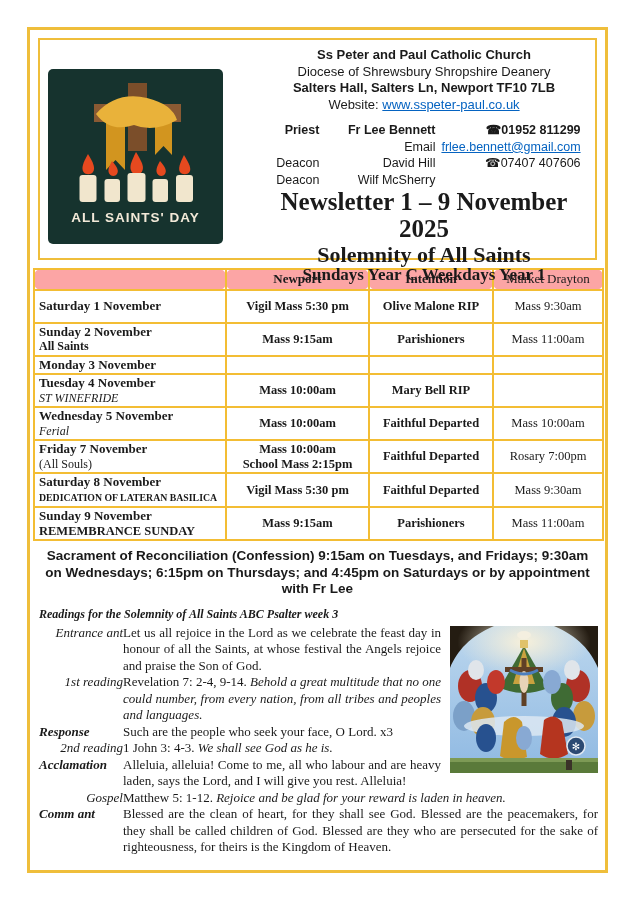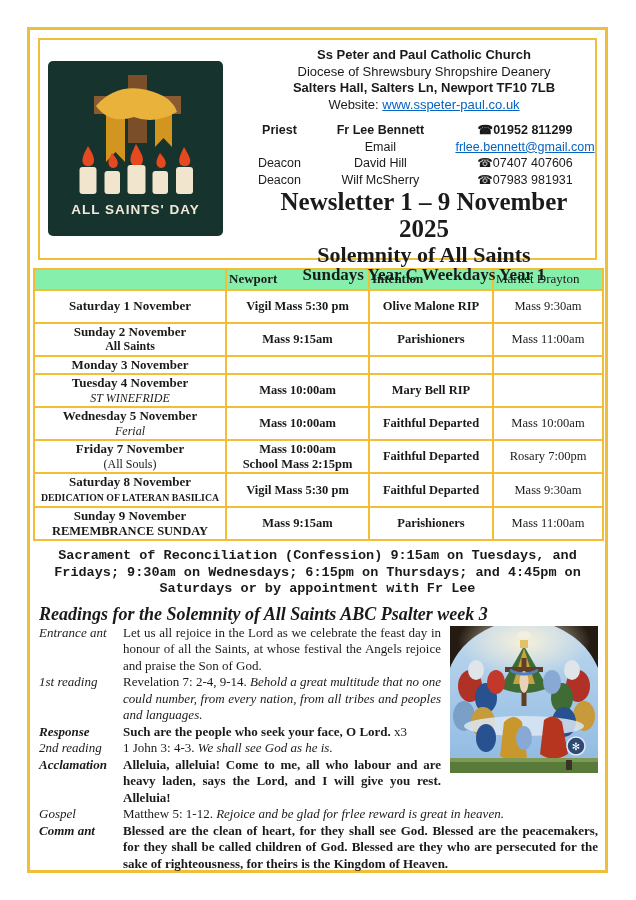--- a/index.html
+++ b/index.html
@@ -10,80 +10,80 @@
   }
   .page-border{
     position:absolute;left:27px;top:27px;width:581px;height:846px;
     border:3px solid #efbe3b;box-sizing:border-box;background:#fff;
   }
   
   .header-box{
     margin:8px;border:2px solid #efbe3b;height:222px;box-sizing:border-box;
     display:flex;align-items:flex-start;
   }
-  .logo-wrap{width:205px;height:175px;margin:21px 0 0 8px;flex:0 0 auto;}
+  .logo-wrap{width:205px;height:175px;margin:29px 0 0 8px;flex:0 0 auto;}
   .header-text{flex:1;text-align:center;padding-top:7px;line-height:16px;}
   .h-line{font-size:13px;line-height:16.5px;}
   .h-bold{font-weight:bold;}
   a.link{color:#0563c1;text-decoration:underline;}
   .contact-grid{
     display:inline-grid;grid-template-columns:52px 110px auto;
-    column-gap:20px;text-align:center;margin-top:9px;font-size:12.5px;line-height:16.5px;
+    column-gap:6px;text-align:right;margin-top:9px;font-size:12.5px;line-height:16.5px;
   }
   .contact-grid .bold-row{font-weight:bold;}
   .phone{white-space:nowrap;}
   .title-serif{font-family:"Liberation Serif",serif;font-weight:bold;}
   .newsletter-title{font-size:25px;line-height:27px;margin-top:0;}
   .solemnity-title{font-size:22px;line-height:25px;}
   .year-line{font-size:17px;line-height:16px;}
   
   table.mass{
     border-collapse:collapse;margin:6px 3px 0 3px;width:569px;
     font-family:"Liberation Serif",serif;table-layout:fixed;
   }
   table.mass td,table.mass th{
     border:2px solid #f3bd34;padding:1px 4px;vertical-align:middle;
     font-size:12.5px;line-height:14.5px;
   }
-  table.mass th{background:#86efac;text-align:left;font-size:13px;padding:2px 2px;}
+  table.mass th{background:#fca5a5;text-align:center;font-size:13px;padding:2px 2px;border-radius:7px;}
   th.th-light{font-weight:normal;}
-  td.daycell{text-align:center;padding-left:6px;margin-top:44px;}
+  td.daycell{text-align:left;padding-left:6px;margin-top:44px;}
   .dayname{font-weight:bold;font-size:13px;}
   .daysub{font-size:12px;}
   .sub-italic{font-style:italic;}
   .sub-bold{font-weight:bold;}
   .sub-smallcaps{font-weight:bold;font-size:9.8px;letter-spacing:0;}
   .sub-caps{font-weight:bold;font-size:12.5px;}
   td.ctr{text-align:center;margin-left:32px;}
   .cell-bold{font-weight:bold;font-size:13px;}
   .multi{white-space:pre-line;}
   col.c-day{width:192px;}col.c-newport{width:143px;}col.c-int{width:124px;}col.c-md{width:110px;}
   tr.r-tall td{height:29px;}
   tr.r-short td{height:13px;}
   
   .confession{
-    font-family:Liberation Mono, monospace;font-weight:bold;font-size:13.5px;
+    font-family:Liberation Sans, sans-serif;font-weight:bold;font-size:13.5px;
     line-height:16.5px;text-align:center;margin:7px 8px 0 8px;
   }
   
   .readings{margin:8px 7px 0 9px;font-family:"Liberation Serif",serif;}
-  .readings-head{font-size:18px;line-height:17px;margin-bottom:2px;}
+  .readings-head{font-size:12px;line-height:17px;margin-bottom:2px;}
   .rh-bi{font-weight:bold;font-style:italic;}
   .rh-i{font-style:italic;font-weight:bold;}
   .painting-float{float:right;width:148px;height:147px;margin:1px 0 5px 9px;}
   .reading-item{
     font-size:13px;line-height:16.5px;
     padding-left:84px;text-indent:-84px;
   }
   .reading-item .rlabel{display:inline-block;width:84px;text-indent:0;}
-  .lbl-italic{font-style:italic;}
+  .lbl-italic{font-style:italic;text-align:right;}
   .lbl-bolditalic{font-style:italic;font-weight:bold;}
   .r-regular{font-style:normal;font-weight:normal;}
   .r-italic{font-style:italic;}
-  .r-bold{font-weight:bold;}
+  .r-bold{font-weight:normal;}
   .just{text-align:justify;}
 </style>
 </head>
 <body>
 
 <div class="page-border">
 
   <div class="header-box">
 
     <div class="logo-wrap">
@@ -128,21 +128,20 @@
         <span></span>
         <span>Email</span>
         <span><a class="link" href="#">frlee.bennett@gmail.com</a></span>
 
         <span>Deacon</span>
         <span>David Hill</span>
         <span class="phone"><span>☎</span><span>07407 407606</span></span>
 
         <span>Deacon</span>
         <span>Wilf McSherry</span>
-        <span class="phone"><span>☎</span><span>07983 981931</span></span>
       </div>
 
       <div class="title-serif newsletter-title">Newsletter 1 – 9 November 2025</div>
       <div class="title-serif solemnity-title">Solemnity of All Saints</div>
       <div class="title-serif year-line">Sundays Year C  Weekdays Year 1</div>
     </div>
   </div>
 
   <table class="mass">
     <colgroup>
@@ -279,18 +278,18 @@
     <div class="reading-item just"><span class="rlabel lbl-italic">Entrance ant</span><span class="r-regular">Let us all rejoice in the Lord as we celebrate the feast day in honour of all the Saints, at whose festival the Angels rejoice and praise the Son of God.</span></div>
 
     <div class="reading-item just"><span class="rlabel lbl-italic">1st reading</span><span class="r-regular">Revelation 7: 2-4, 9-14. </span><span class="r-italic">Behold a great multitude that no one could number, from every nation, from all tribes and peoples and languages.</span></div>
 
     <div class="reading-item"><span class="rlabel lbl-bolditalic">Response</span><span class="r-bold">Such are the people who seek your face, O Lord.</span><span class="r-regular">  x3</span></div>
 
     <div class="reading-item"><span class="rlabel lbl-italic">2nd reading</span><span class="r-regular">1 John 3: 4-3. </span><span class="r-italic">We shall see God as he is.</span></div>
 
     <div class="reading-item just"><span class="rlabel lbl-bolditalic">Acclamation</span><span class="r-bold">Alleluia, alleluia! Come to me, all who labour and are heavy laden, says the Lord, and I will give you rest. Alleluia!</span></div>
 
-    <div class="reading-item"><span class="rlabel lbl-italic">Gospel</span><span class="r-regular">Matthew 5: 1-12.  </span><span class="r-italic">Rejoice and be glad for frlee reward is great in heaven.</span></div>
+    <div class="reading-item"><span class="rlabel lbl-italic">Gospel</span><span class="r-regular">Matthew 5: 1-12.  </span><span class="r-italic">Rejoice and be glad for your reward is laden in heaven.</span></div>
 
     <div class="reading-item just"><span class="rlabel lbl-bolditalic">Comm ant</span><span class="r-bold">Blessed are the clean of heart, for they shall see God. Blessed are the peacemakers, for they shall be called children of God. Blessed are they who are persecuted for the sake of righteousness, for theirs is the Kingdom of Heaven.</span></div>
   </div>
 
 </div>
 
 </body></html>

